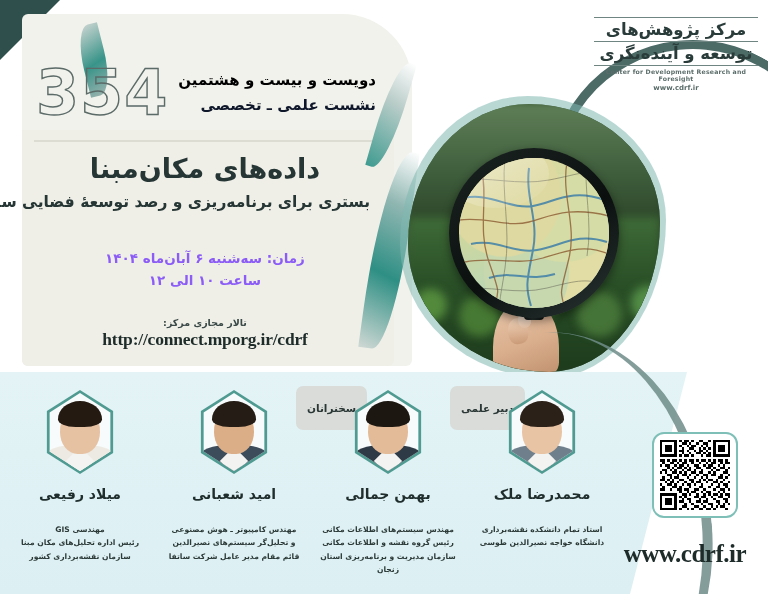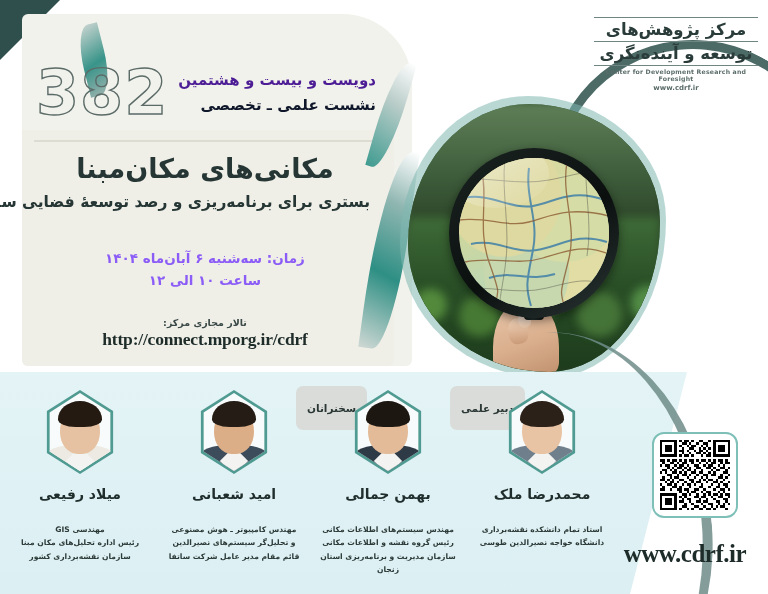--- a/index.html
+++ b/index.html
@@ -98,21 +98,21 @@
   }
 
   
   .session {
     position: absolute; right: 392px; top: 62px;
     display: flex; align-items: center; direction: rtl; gap: 10px;
     width: 320px; justify-content: flex-start;
   }
   .session-text { text-align: right; direction: rtl; }
   .session-l1 {
-    font-size: 15px; font-weight: 700; color: #4c1d95; line-height: 1.65;
+    font-size: 15px; font-weight: 700; color: #000000; line-height: 1.65;
     white-space: nowrap;
   }
   .session-l2 {
     font-size: 15px; font-weight: 700; color: #0f172a; line-height: 1.65;
     white-space: nowrap; letter-spacing: 1.5px;
   }
   .session-num {
     font-size: 62px; font-weight: 700; line-height: 1;
     color: transparent;
     -webkit-text-stroke: 1.4px #5b6b68;
@@ -372,25 +372,25 @@
     <div class="logo-rule"></div>
     <div class="logo-en">Center for Development Research and Foresight</div>
     <div class="logo-url">www.cdrf.ir</div>
   </div>
 
   <div class="session">
     <div class="session-text">
       <div class="session-l1">دویست و بیست و هشتمین</div>
       <div class="session-l2">نشست علمی ـ تخصصی</div>
     </div>
-    <div class="session-num">382</div>
+    <div class="session-num">354</div>
   </div>
 
   <div class="title-block">
-    <div class="title-main">مکانی‌های مکان‌مبنا</div>
+    <div class="title-main">داده‌های مکان‌مبنا</div>
     <div class="title-sub">بستری برای برنامه‌ریزی و رصد توسعهٔ فضایی سرزمین</div>
   </div>
 
   <div class="meta">
     <div class="meta-date">زمان: سه‌شنبه ۶ آبان‌ماه ۱۴۰۴</div>
     <div class="meta-time">ساعت ۱۰ الی ۱۲</div>
     <div class="meta-venue">تالار مجازی مرکز:</div>
     <div class="meta-url">http://connect.mporg.ir/cdrf</div>
   </div>
 

